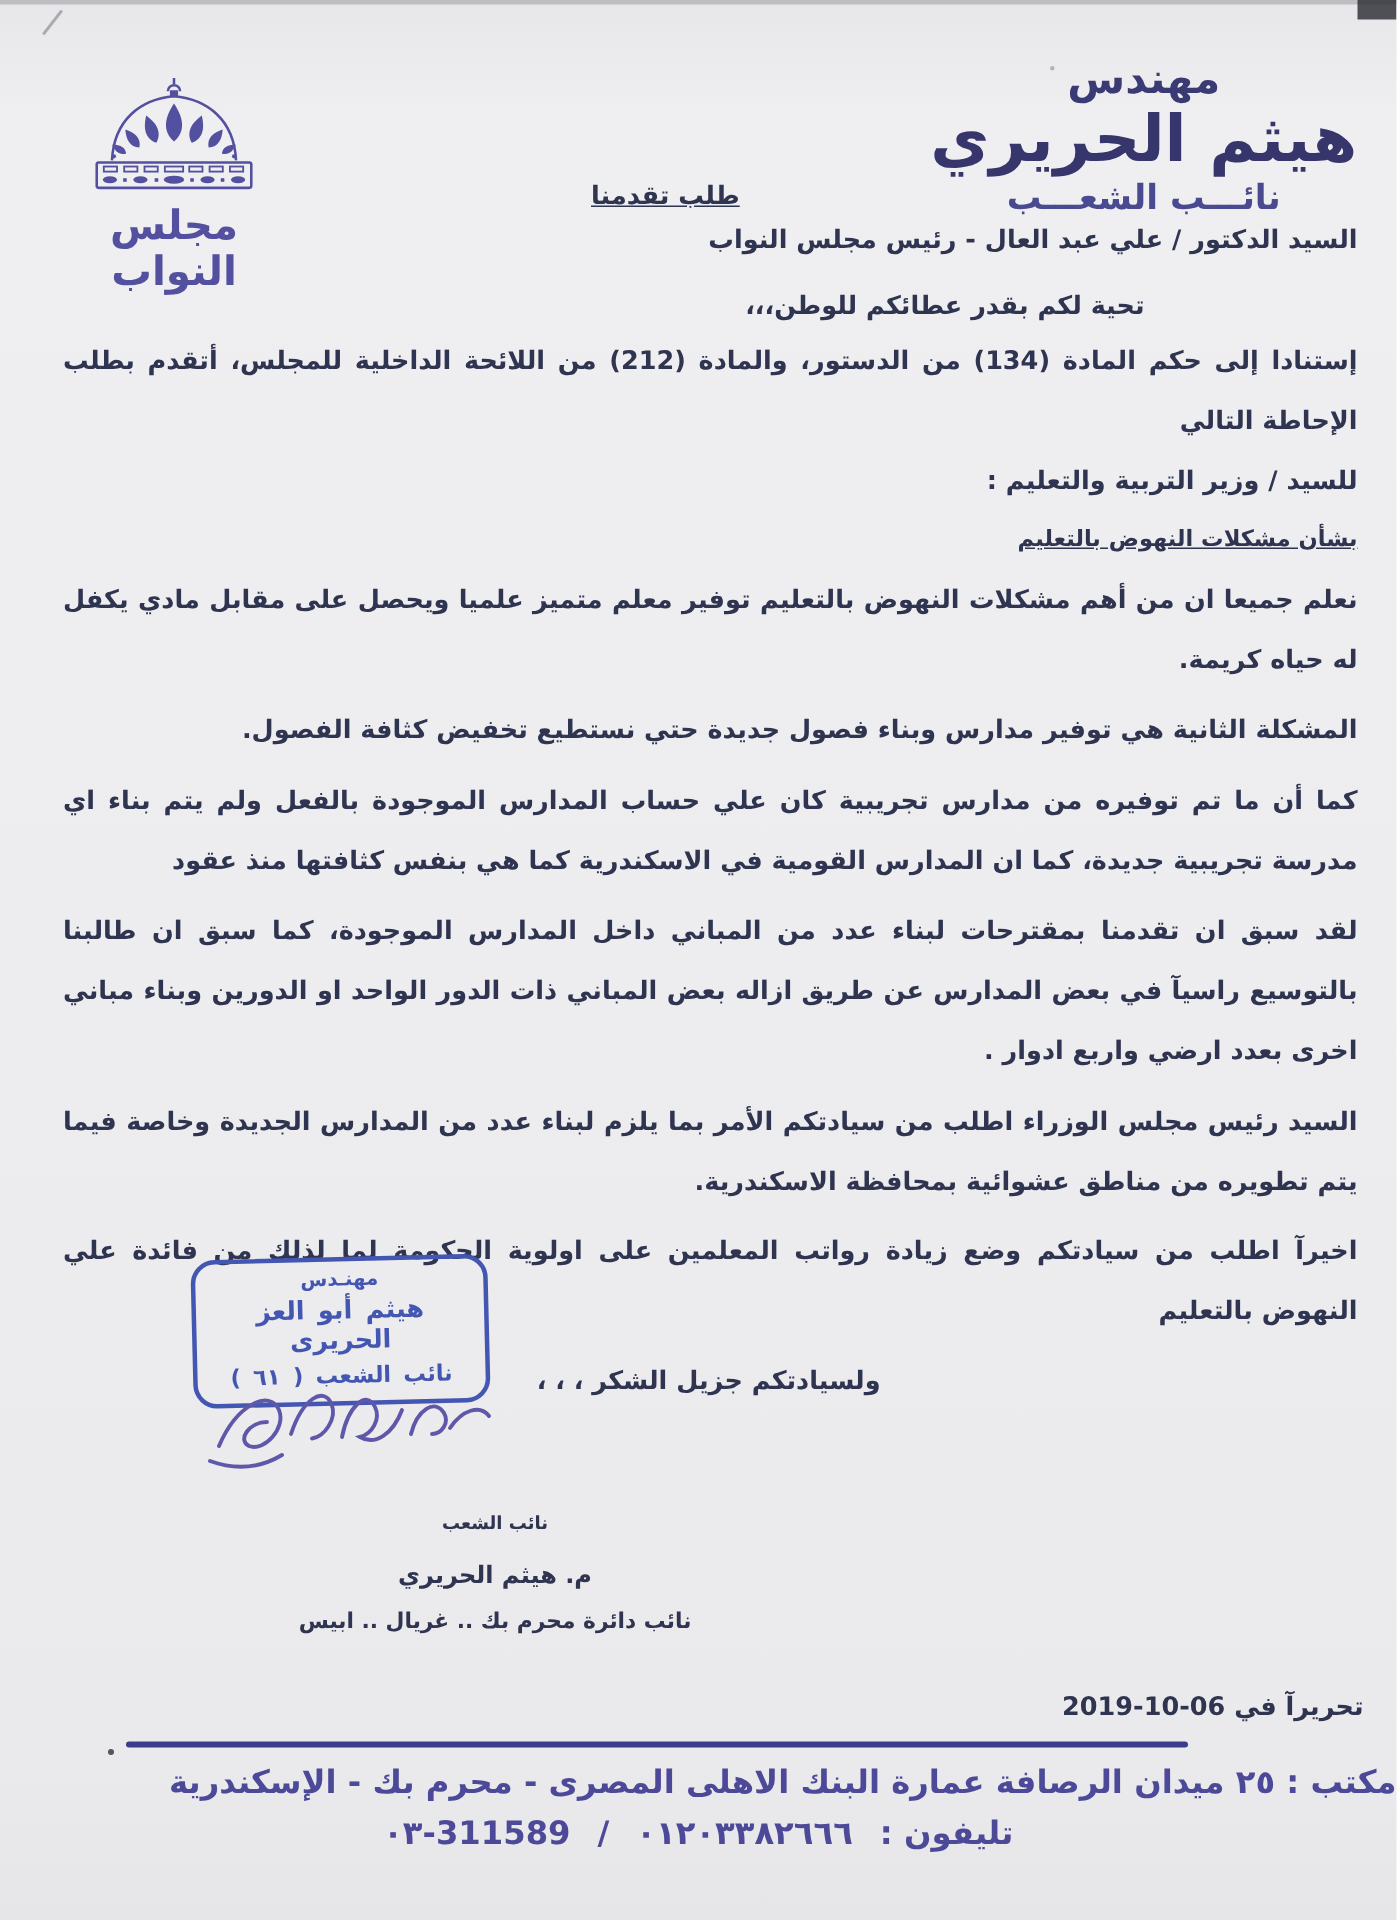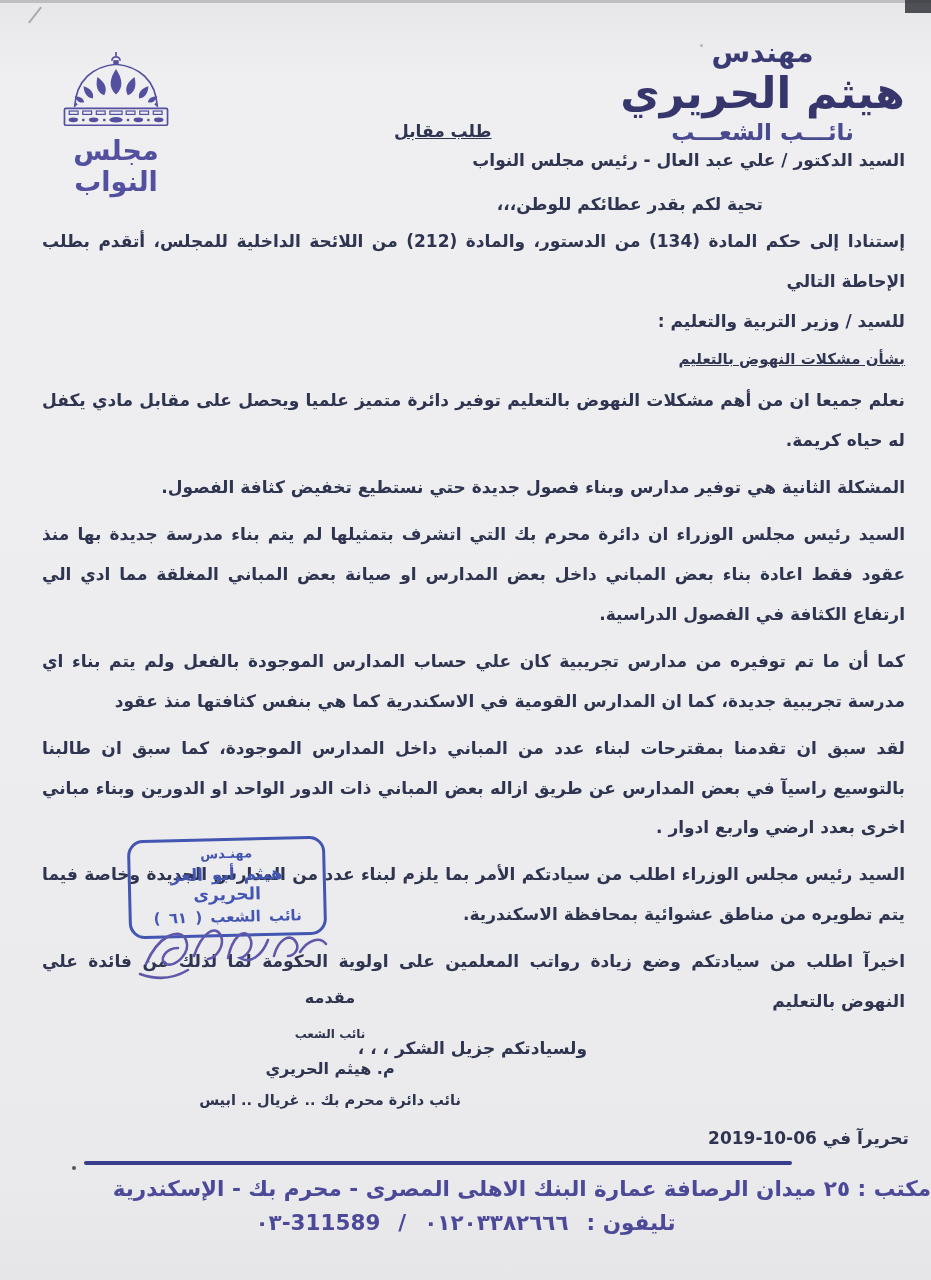--- a/index.html
+++ b/index.html
@@ -132,32 +132,31 @@
   </svg>
   <div class="logo-name">مجلس النواب</div>
 </div>
 
 <div class="hdr-right">
   <div class="hdr-prefix">مهندس</div>
   <div class="hdr-name">هيثم الحريري</div>
   <div class="hdr-sub">نائـــب الشعـــب</div>
 </div>
 
-<div class="doc-type">طلب مقابل</div>
+<div class="doc-type">طلب تقدمنا</div>
 
 <div class="addressee">السيد الدكتور / علي عبد العال - رئيس مجلس النواب</div>
 <div class="greeting">تحية لكم بقدر عطائكم للوطن،،،</div>
 
 <div class="flow">
   <p class="tight">إستنادا إلى حكم المادة (134) من الدستور، والمادة (212) من اللائحة الداخلية للمجلس، أتقدم بطلب الإحاطة التالي</p>
   <p class="tight to-line">للسيد / وزير التربية والتعليم :</p>
   <p class="subject">بشأن مشكلات النهوض بالتعليم</p>
-  <p>نعلم جميعا ان من أهم مشكلات النهوض بالتعليم توفير دائرة متميز علميا ويحصل على مقابل مادي يكفل له حياه كريمة.</p>
+  <p>نعلم جميعا ان من أهم مشكلات النهوض بالتعليم توفير معلم متميز علميا ويحصل على مقابل مادي يكفل له حياه كريمة.</p>
   <p>المشكلة الثانية  هي توفير مدارس وبناء فصول جديدة حتي نستطيع تخفيض كثافة الفصول.</p>
-  <p>السيد رئيس مجلس الوزراء ان دائرة محرم بك التي اتشرف بتمثيلها لم يتم بناء مدرسة جديدة بها منذ عقود فقط اعادة بناء بعض المباني داخل بعض المدارس او صيانة بعض المباني المغلقة مما ادي الي ارتفاع الكثافة في الفصول الدراسية.</p>
   <p>كما أن ما تم توفيره من مدارس تجريبية كان علي حساب المدارس الموجودة بالفعل ولم يتم بناء اي مدرسة تجريبية جديدة، كما ان المدارس القومية في الاسكندرية كما هي بنفس كثافتها منذ عقود</p>
   <p>لقد سبق ان تقدمنا بمقترحات لبناء عدد من المباني داخل المدارس الموجودة، كما سبق ان طالبنا بالتوسيع راسيآ في بعض المدارس عن طريق ازاله بعض المباني ذات الدور الواحد او الدورين وبناء مباني اخرى بعدد ارضي واربع ادوار .</p>
   <p>السيد رئيس مجلس الوزراء اطلب من سيادتكم الأمر بما يلزم لبناء عدد من المدارس الجديدة وخاصة فيما يتم تطويره من مناطق عشوائية بمحافظة الاسكندرية.</p>
   <p>اخيرآ اطلب من سيادتكم وضع زيادة رواتب المعلمين على اولوية الحكومة لما لذلك من فائدة علي النهوض بالتعليم</p>
   <p class="closing">ولسيادتكم جزيل الشكر ، ، ،</p>
 </div>
 
 <div class="stamp">
   <div class="l1">مهنـدس</div>
   <div class="l2">هيثم أبو العز الحريرى</div>
@@ -169,21 +168,20 @@
     <path d="M18 52 C30 24 52 14 58 28 C63 40 48 56 38 52 C30 48 38 36 50 36"></path>
     <path d="M66 44 C74 20 88 12 93 24 C97 34 88 46 80 47"></path>
     <path d="M100 46 C104 26 116 14 122 26 C126 34 120 44 112 46 C122 52 134 44 140 28"></path>
     <path d="M146 44 C150 28 162 20 168 30 C172 37 166 44 160 44"></path>
     <path d="M172 40 C180 28 192 24 198 32"></path>
     <path d="M12 62 C34 70 50 64 60 58"></path>
   </g>
 </svg>
 
 <div class="signoff">
-  <div class="s1">مقدمه</div>
   <div class="s2">نائب الشعب</div>
   <div class="s3">م. هيثم الحريري</div>
   <div class="s4">نائب دائرة محرم بك .. غريال .. ابيس</div>
 </div>
 
 <div class="dateline">
   <span>تحريرآ في</span>
   <span class="date-val">2019-10-06</span>
 </div>
 <div class="date-rule"></div>

